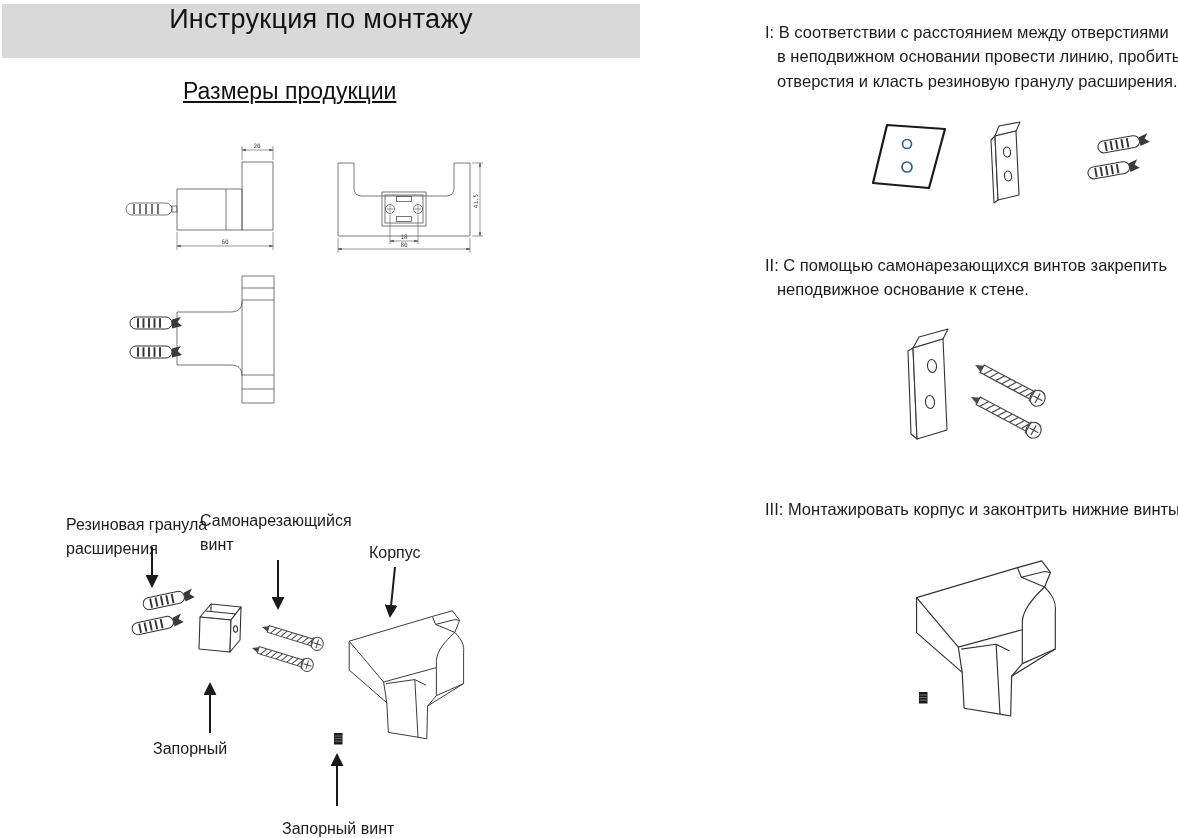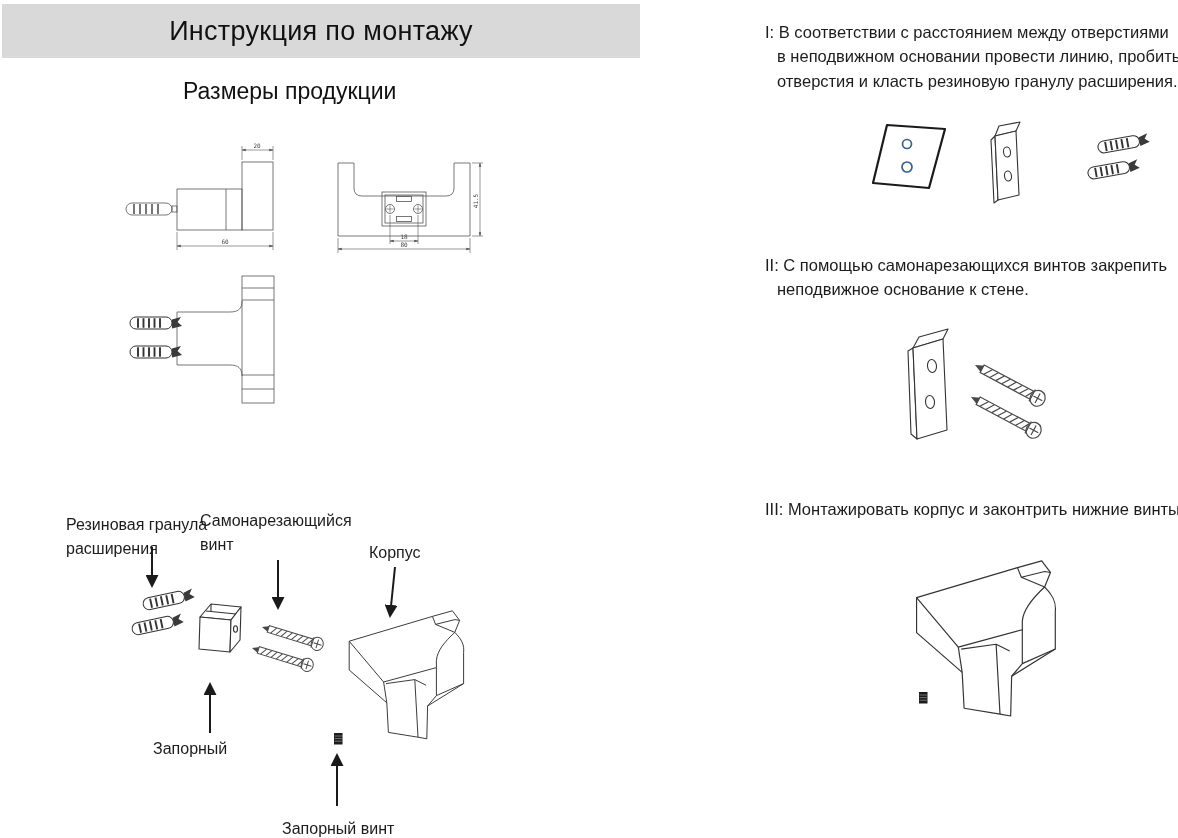--- a/index.html
+++ b/index.html
@@ -3,24 +3,24 @@
 <meta charset="utf-8">
 <style>
   html,body{margin:0;padding:0;background:#fff;}
   body{
     width:1178px;height:838px;position:relative;overflow:hidden;
     font-family:"Liberation Sans", sans-serif;color:#1f1f1f;
   }
   .abs{position:absolute;}
   .header-bar{
     left:2px;top:4px;width:638px;height:54px;background:#d9d9d9;
-    display:flex;align-items:center;justify-content:center;
+    display:flex;justify-content:center;
   }
   .header-bar .title{font-size:27px;letter-spacing:.3px;color:#111;}
-  .subtitle{left:183px;top:78px;font-size:23px;color:#111;}
+  .subtitle{left:183px;top:78px;font-size:23px;color:#111;text-decoration:underline;}
   .part-label{font-size:16px;line-height:1.5;color:#1c1c1c;}
   .step-text{
     font-size:16.5px;line-height:1.48;color:#1c1c1c;
     padding-left:12px;text-indent:-12px;margin:0;
   }
   svg{display:block;}
   svg text.dim{font-family:"DejaVu Sans Mono", monospace;font-size:6px;fill:#444;}
   .tech{stroke:#555;stroke-width:.8;fill:none;}
   .sketch{stroke:#333;stroke-width:1.1;fill:#fff;stroke-linejoin:round;}
 </style>

